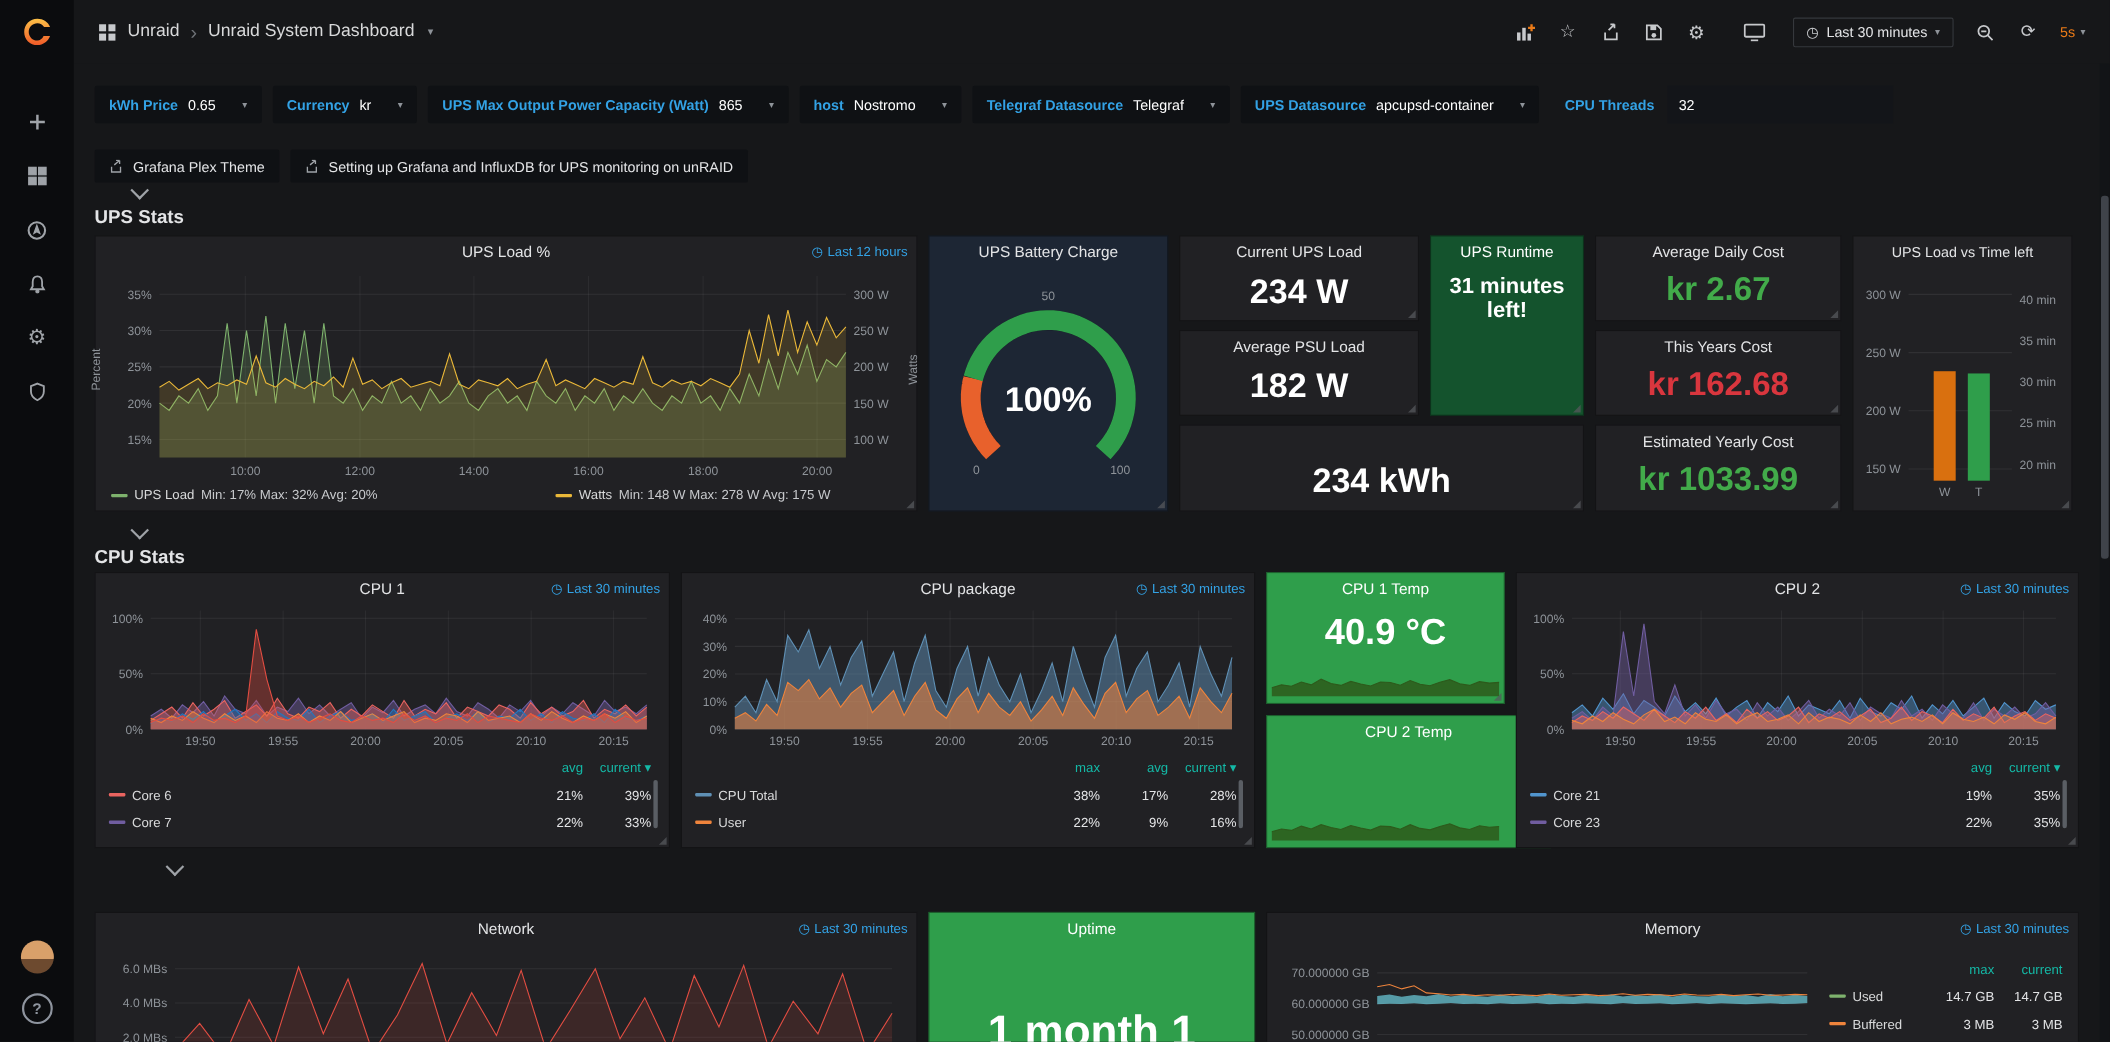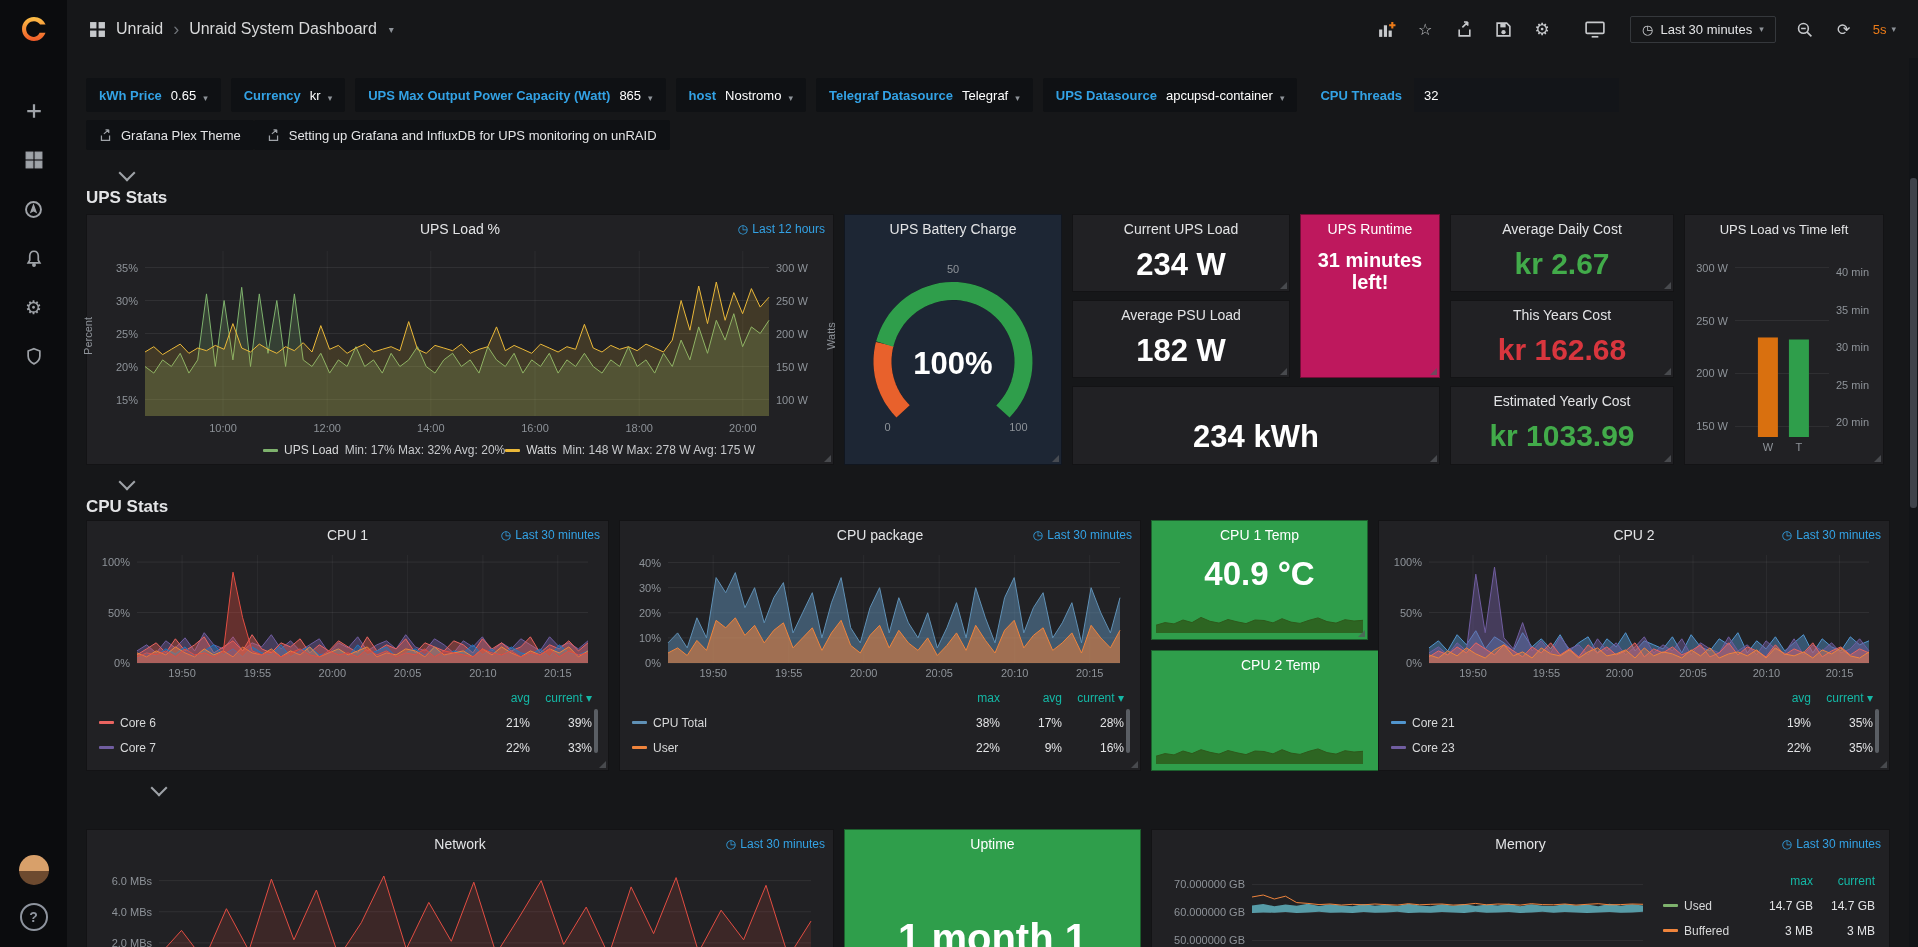--- a/index.html
+++ b/index.html
@@ -26,41 +26,41 @@
   .nav-ic{width:20px;height:20px;display:flex;align-items:center;justify-content:center;cursor:pointer;color:#c7c9cc;font-size:16px;}
   .timebtn{display:flex;align-items:center;gap:7px;border:1px solid #35383c;border-radius:2px;
            padding:5px 11px;font-size:13px;color:#e3e4e6;cursor:pointer;margin-left:6px;}
   .clockglyph{color:#c7c9cc;font-size:13px;}
   .caret{color:#8e9399;font-size:9px;}
   .refresh-int{display:flex;align-items:center;gap:5px;font-size:13px;cursor:pointer;}
   
   .vars{position:absolute;left:86px;top:78px;display:flex;gap:10px;}
   .var{display:flex;align-items:center;background:#0f1114;height:34px;padding:0 13px;border-radius:2px;gap:9px;}
   .var-label{color:#33a2e5;font-size:13px;font-weight:600;white-space:nowrap;}
-  .var-value{color:#fff;font-size:13px;display:flex;align-items:flex-end;gap:7px;cursor:pointer;white-space:nowrap;}
+  .var-value{color:#fff;font-size:13px;display:flex;align-items:center;gap:24px;cursor:pointer;white-space:nowrap;}
   .var-input{color:#fff;font-size:13px;background:#131519;height:34px;min-width:185px;display:flex;align-items:center;padding:0 10px;}
-  .links{position:absolute;left:86px;top:120px;display:flex;}
+  .links{position:absolute;left:86px;top:136px;display:flex;gap:10px;}
   .dash-link{background:#0f1114;padding:0 13px;height:30px;font-size:13px;color:#e3e4e6;
              display:flex;gap:9px;align-items:center;border-radius:2px;cursor:pointer;}
   
   .sect{position:absolute;display:flex;align-items:center;gap:9px;font-size:17px;font-weight:700;color:#e3e4e6;cursor:pointer;flex-direction:column;}
   .chev{width:10px;height:10px;border-right:2px solid #9fa3a8;border-bottom:2px solid #9fa3a8;
         transform:rotate(45deg);margin-top:-5px;}
   
   .panel{position:absolute;background:#212124;border:1px solid rgba(0,0,0,0.4);box-sizing:border-box;}
   .panel::after{content:"";position:absolute;right:2px;bottom:2px;width:0;height:0;
                 border-left:7px solid transparent;border-bottom:7px solid #56585c;opacity:.75;}
   .phead{height:28px;display:flex;align-items:center;justify-content:center;position:relative;
          font-size:14px;color:#e3e4e6;font-weight:500;cursor:pointer;}
   .override{position:absolute;right:8px;top:0;height:28px;display:flex;align-items:center;gap:4px;
             color:#33a2e5;font-size:12px;font-weight:400;}
   .chart{position:absolute;}
   svg text.tick{fill:#8e9399;font-size:11px;font-family:"Liberation Sans",sans-serif;}
   .axis-rot{position:absolute;color:#8e9399;font-size:11px;transform:rotate(-90deg);transform-origin:center;}
-  .leg-row{position:absolute;left:14px;right:78px;bottom:7px;display:flex;justify-content:flex-end;
+  .leg-row{position:absolute;left:14px;right:78px;bottom:7px;display:flex;justify-content:space-between;
            font-size:12px;color:#c7c9cc;}
   .leg-item{display:flex;align-items:center;gap:6px;}
   .dash{display:inline-block;width:15px;height:3px;border-radius:1px;}
   .leg-name{cursor:pointer;color:#d8d9da;}
   .stat-val{position:absolute;left:0;right:0;text-align:center;font-weight:700;color:#fff;}
   .big31{top:44%;font-size:31px;}
   .lg{font-size:12px;color:#d8d9da;position:absolute;}
   .lg .hrow,.lg .rrow{display:flex;align-items:center;height:25px;}
   .lg .sp{flex:1;}
   .lg .col{width:62px;text-align:right;color:#14b8a6;cursor:pointer;}
@@ -357,21 +357,21 @@
       <span>Current UPS Load</span>
     </div>
   <div class="stat-val big31" style="top:32px;">234 W</div>
 </div>
 <div class="panel" style="left:1072px;top:300px;width:218px;height:78px;">
   <div class="phead">
       <span>Average PSU Load</span>
     </div>
   <div class="stat-val big31" style="top:32px;">182 W</div>
 </div>
-<div class="panel" style="left: 1300px; top: 214px; width: 140px; height: 164px; background: #be185d;">
+<div class="panel" style="left: 1300px; top: 214px; width: 140px; height: 164px; background: #14532d;">
   <div class="phead green-title">
       <span>UPS Runtime</span>
     </div>
   <div class="stat-val" style="top:34px;font-size:20px;line-height:1.12;padding:0 10px;">31 minutes left!</div>
 </div>
 <div class="panel" style="left:1072px;top:386px;width:368px;height:79px;">
   <div class="stat-val big31" style="top:32px;">234 kWh</div>
 </div>
 
 <div class="panel" style="left:1450px;top:214px;width:224px;height:78px;">

